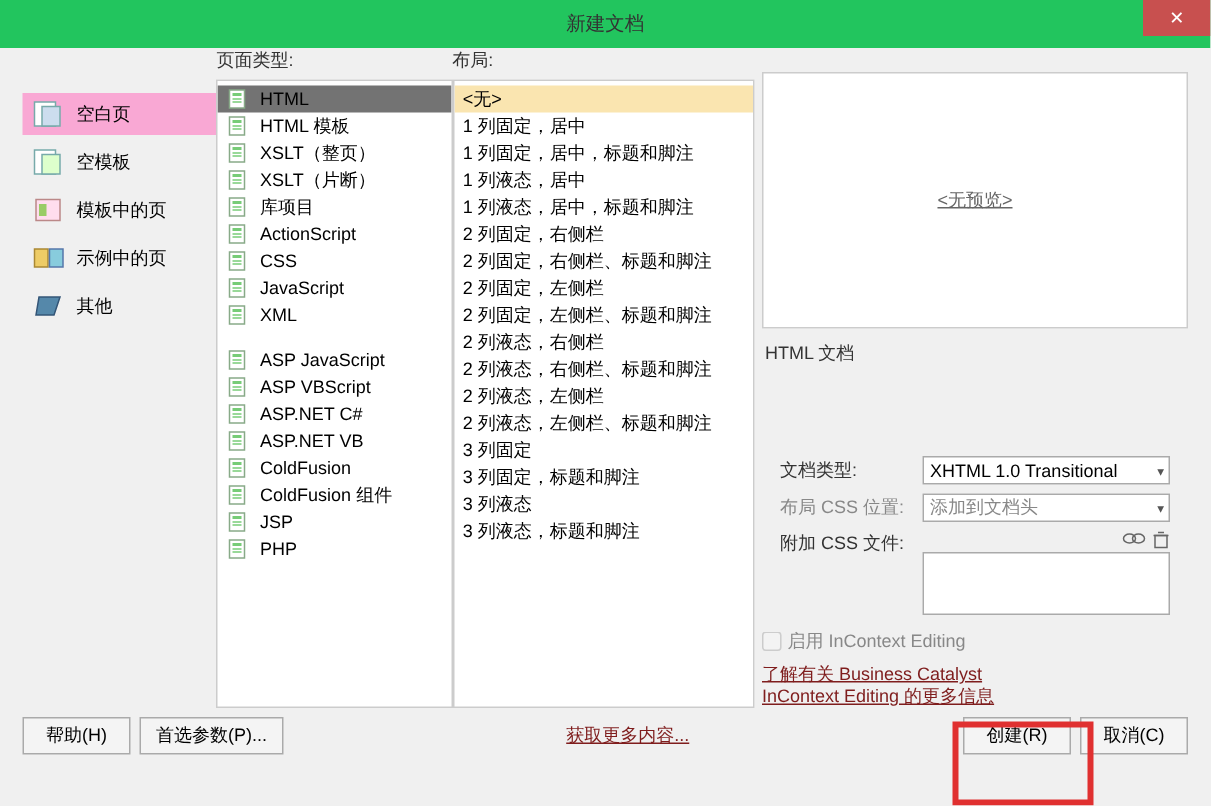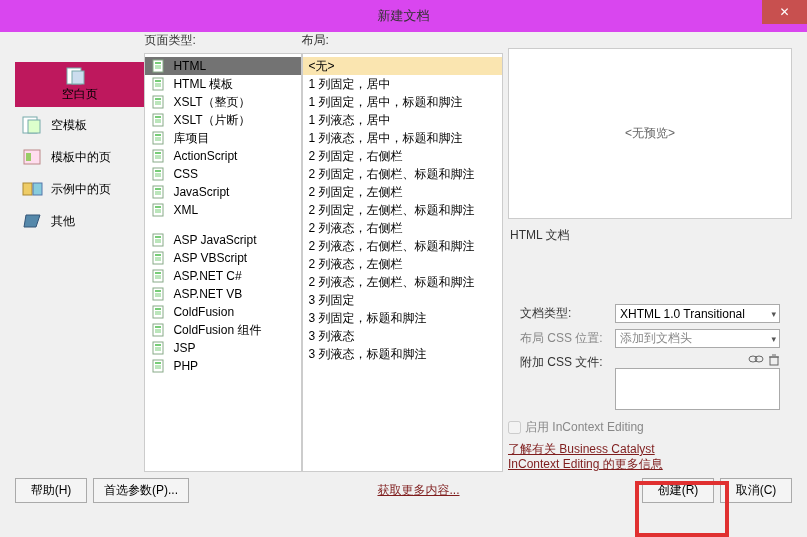--- a/index.html
+++ b/index.html
@@ -1,36 +1,36 @@
 <!DOCTYPE html>
 <html><head>
 <meta charset="utf-8">
 <style>
 * { box-sizing: border-box; margin: 0; padding: 0; font-family: "Microsoft YaHei", SimSun, Arial, sans-serif; font-size: 12px; }
 body { background: #f0f0f0; width: 807px; height: 537px; position: relative; overflow: hidden; }
-.titlebar { height: 32px; background: #d946ef; display: flex; align-items: center; justify-content: center; position: relative; border-bottom: 0; }
+.titlebar { height: 32px; background: #22c55e; display: flex; align-items: center; justify-content: center; position: relative; border-bottom: 0; }
 .title-text { color: #333; font-size: 13px; }
 .close-btn { position: absolute; right: 0; top: 0; width: 45px; height: 24px; background: #c8504f; color: #fff; display: flex; align-items: center; justify-content: center; font-size: 13px; cursor: pointer; }
 .content { display: flex; padding: 0 15px; height: 440px; }
 .col-cat { width: 140px; padding-top: 8px; }
 .col-page { width: 170px; display: flex; flex-direction: column; }
 .col-layout { width: 218px; display: flex; flex-direction: column; }
 .col-right { flex: 1; display: flex; flex-direction: column; padding-left: 5px; }
 .col-label { color: #333; margin-bottom: 4px; font-size: 12px; }
 .listbox { border: 1px solid #ccc; background: #fff; flex: 1; overflow: auto; padding: 3px 0; }
 .cat-item { display: flex; align-items: center; padding: 4px 6px; cursor: pointer; margin: 4px 0; }
-.cat-item.selected { background: #be185d; flex-direction: column; }
+.cat-item.selected { background: #f9a8d4; }
 .cat-icon { width: 24px; height: 20px; margin-right: 6px; display: inline-flex; align-items: center; justify-content: center; }
 .page-item { display: flex; align-items: center; padding: 2px 6px; cursor: pointer; height: 18px; }
 .page-item.selected { background: #737373; }
 .page-icon { width: 16px; height: 14px; margin-right: 6px; display: inline-flex; align-items: center; justify-content: center; }
 .page-sep { height: 12px; }
 .layout-item { padding: 2px 6px; cursor: pointer; height: 18px; line-height: 14px; }
 .layout-item.selected { background: #fae5b0; }
-.preview-box { border: 1px solid #ccc; background: #fff; height: 190px; display: flex; align-items: center; justify-content: center; color: #666; }
+.preview-box { border: 1px solid #ccc; background: #fff; height: 190px; display: flex; align-items: center; justify-content: center; color: #666; text-decoration: underline; }
 .preview-label { padding: 8px 0 10px 2px; color: #333; }
 .form-row { display: flex; align-items: center; margin: 3px 12px; }
 .form-label { width: 95px; color: #333; }
 .form-label.disabled { color: #888; }
 .select, .input { flex: 1; border: 1px solid #aaa; background: #fff; height: 19px; padding: 0 4px; font-size: 12px; }
 .select { appearance: none; position: relative; }
 .select-wrap { position: relative; flex: 1; display: flex; }
 .select-arrow { position: absolute; right: 4px; top: 50%; transform: translateY(-50%); pointer-events: none; font-size: 9px; color: #555; }
 .textarea-box { border: 1px solid #aaa; background: #fff; height: 42px; margin-top: 2px; }
 .checkbox-row { display: flex; align-items: center; margin: 6px 0; color: #888; }

